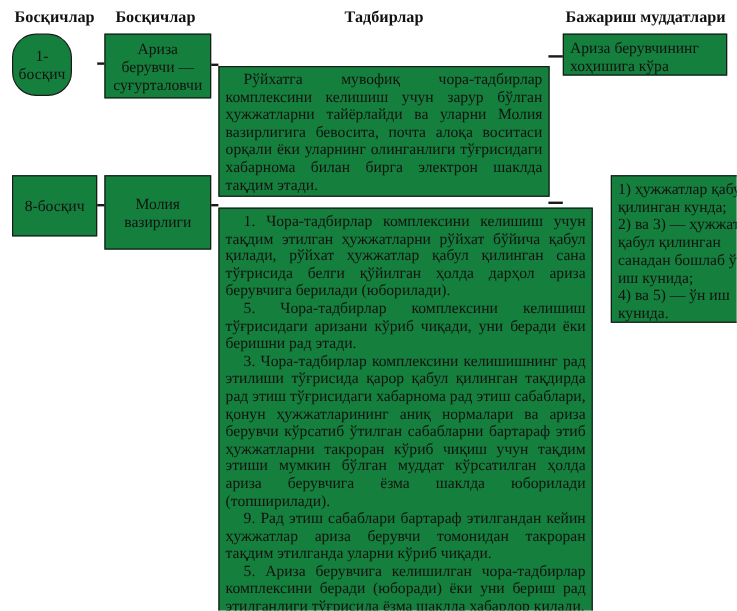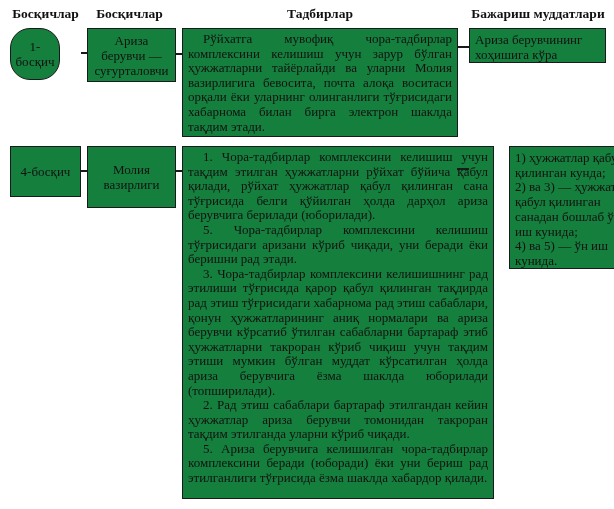--- a/index.html
+++ b/index.html
@@ -34,20 +34,21 @@
   .centerbox {
     display: flex;
     align-items: center;
     justify-content: center;
     text-align: center;
     line-height: 15px;
     padding: 2px 4px;
   }
   .parabox {
     padding: 3px 5px 2px 5px;
+    margin-top: 27px;
   }
   .parabox p {
     margin: 0;
     text-align: justify;
     text-indent: 15px;
     font-size: 13px;
     line-height: 14.6px;
   }
   .listbox {
     padding: 4px 5px;
@@ -84,32 +85,32 @@
     <p>Рўйхатга мувофиқ чора-тадбирлар комплексини келишиш учун зарур бўлган ҳужжатларни тайёрлайди ва уларни Молия вазирлигига бевосита, почта алоқа воситаси орқали ёки уларнинг олинганлиги тўғрисидаги хабарнома билан бирга электрон шаклда тақдим этади.</p>
   </div>
 
   <div class="box listbox" style="left:469px; top:28px; width:137px; height:35px;">Ариза берувчининг хоҳишига кўра</div>
 
   <div class="connector" style="left:81px; top:52px; width:6px;"></div>
   <div class="connector" style="left:176px; top:53px; width:6px;"></div>
   <div class="connector" style="left:457px; top:46px; width:12px;"></div>
 
   <div class="box centerbox" style="left:10px; top:146px; width:71px; height:51px;">
-    <span>4-босқич</span>
+    <span>8-босқич</span>
   </div>
 
   <div class="box centerbox" style="left:87px; top:146px; width:89px; height:62px;">
     <span>Молия вазирлиги</span>
   </div>
 
   <div class="box parabox" style="left:182px; top:146px; width:312px; height:353px;">
     <p>1. Чора-тадбирлар комплексини келишиш учун тақдим этилган ҳужжатларни рўйхат бўйича қабул қилади, рўйхат ҳужжатлар қабул қилинган сана тўғрисида белги қўйилган ҳолда дарҳол ариза берувчига берилади (юборилади).</p>
     <p>5. Чора-тадбирлар комплексини келишиш тўғрисидаги аризани кўриб чиқади, уни беради ёки беришни рад этади.</p>
     <p>3. Чора-тадбирлар комплексини келишишнинг рад этилиши тўғрисида қарор қабул қилинган тақдирда рад этиш тўғрисидаги хабарнома рад этиш сабаблари, қонун ҳужжатларининг аниқ нормалари ва ариза берувчи кўрсатиб ўтилган сабабларни бартараф этиб ҳужжатларни такроран кўриб чиқиш учун тақдим этиши мумкин бўлган муддат кўрсатилган ҳолда ариза берувчига ёзма шаклда юборилади (топширилади).</p>
-    <p>2. Рад этиш сабаблари бартараф этилгандан кейин ҳужжатлар ариза берувчи томонидан такроран тақдим этилганда уларни кўриб чиқади.</p>
+    <p>9. Рад этиш сабаблари бартараф этилгандан кейин ҳужжатлар ариза берувчи томонидан такроран тақдим этилганда уларни кўриб чиқади.</p>
     <p>5. Ариза берувчига келишилган чора-тадбирлар комплексини беради (юборади) ёки уни бериш рад этилганлиги тўғрисида ёзма шаклда хабардор қилади.</p>
   </div>
 
   <div class="box listbox" style="left:469px; top:146px; width:137px; height:123px;margin-left:40px;">1) ҳужжатлар қабул қилинган кунда;
 2) ва 3) — ҳужжатлар қабул қилинган санадан бошлаб ўн иш кунида;
 4) ва 5) — ўн иш кунида.</div>
 
   <div class="connector" style="left:81px; top:170px; width:6px;"></div>
   <div class="connector" style="left:176px; top:170px; width:6px;"></div>
   <div class="connector" style="left:457px; top:168px; width:12px;"></div>

